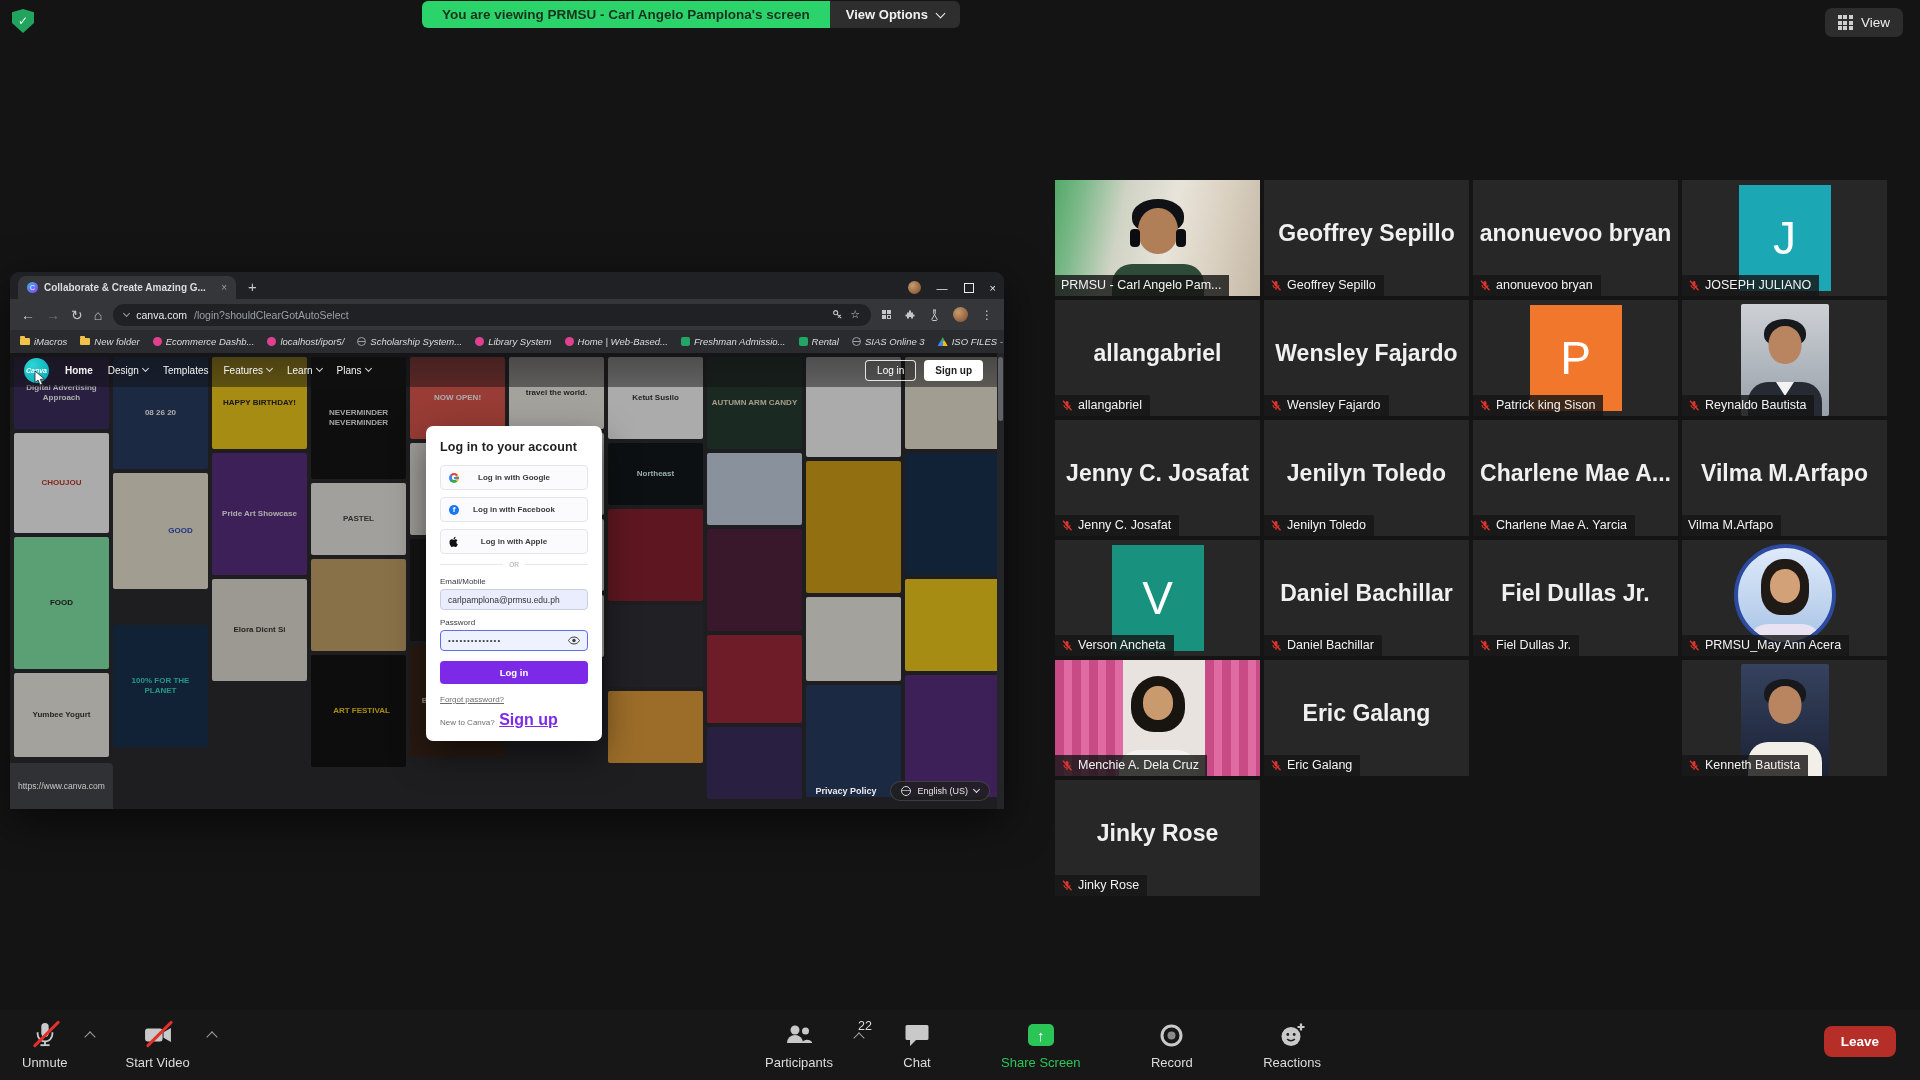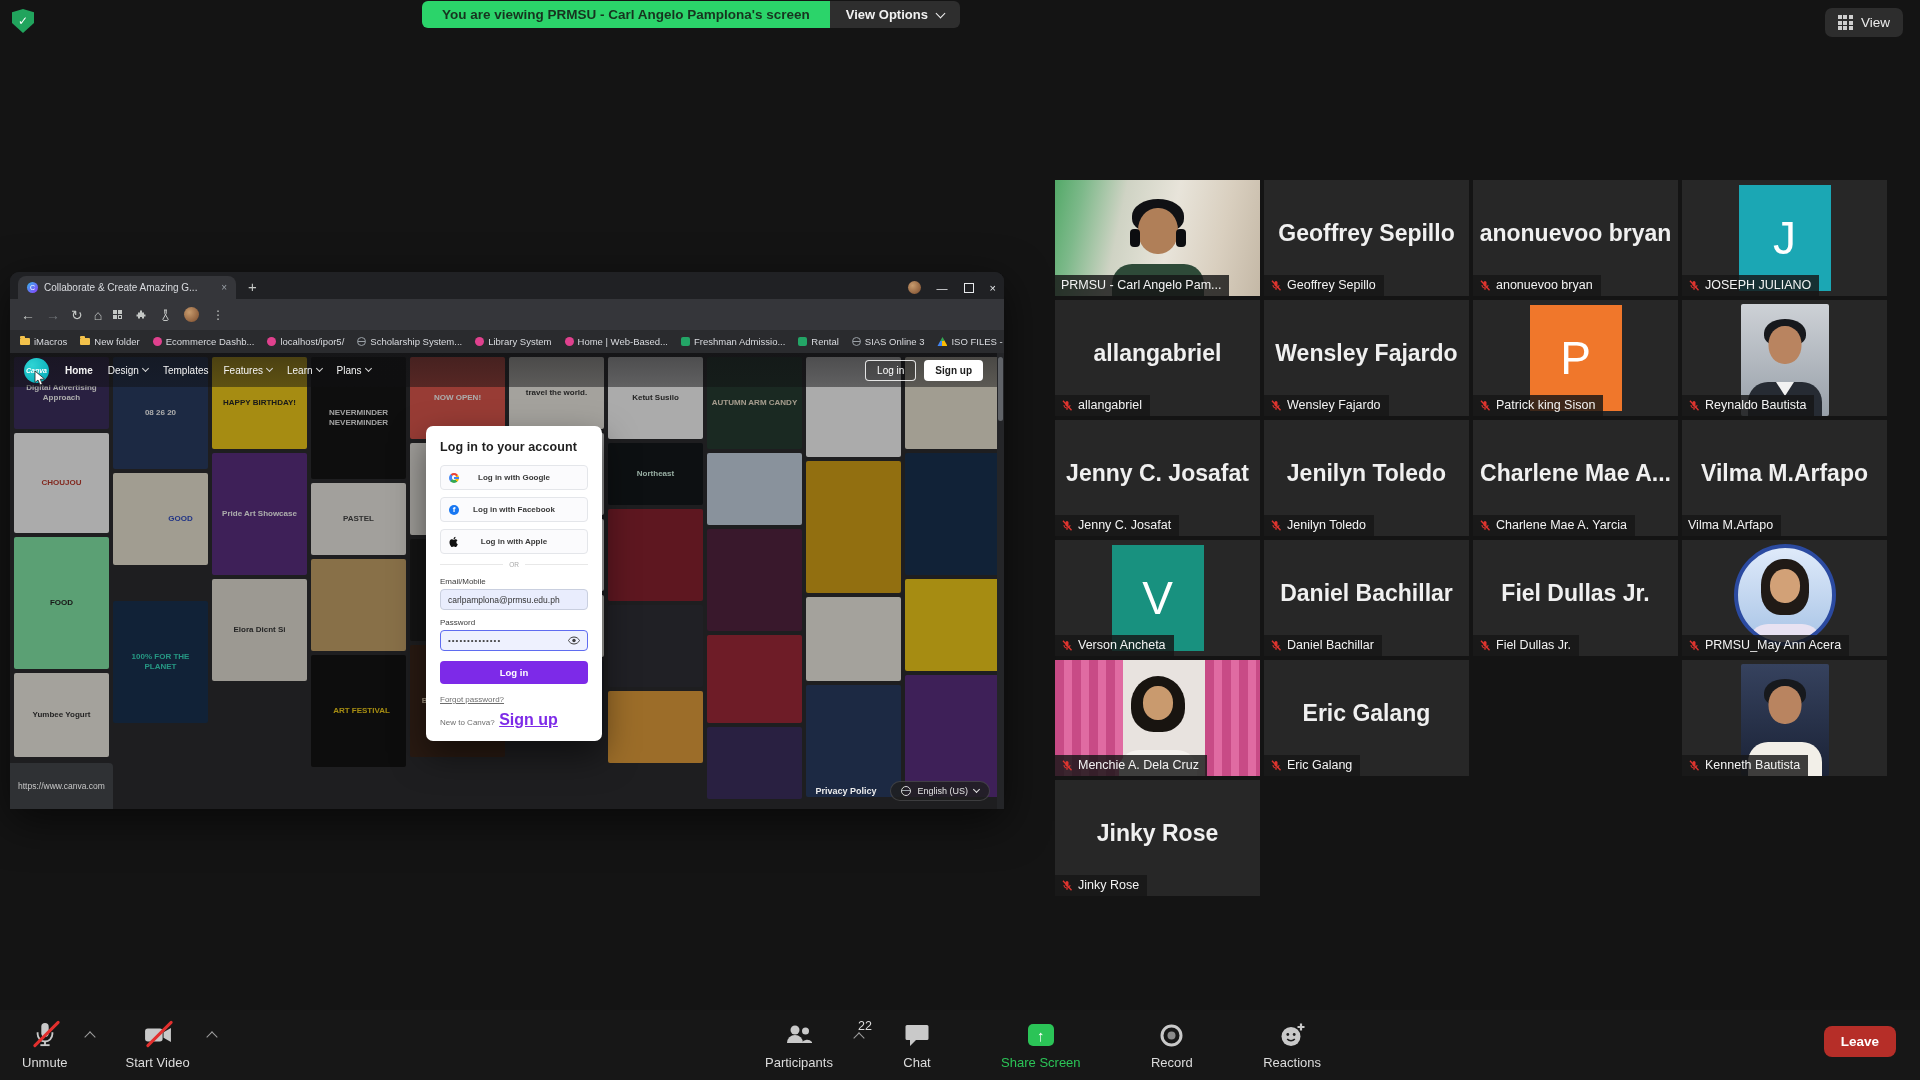--- a/index.html
+++ b/index.html
@@ -17,39 +17,39 @@
   .grid-ico{display:grid;grid-template-columns:repeat(3,4px);grid-auto-rows:4px;gap:1.5px;}
   .grid-ico span{background:#cfcfcf;}
   .cv{display:inline-block;width:6px;height:6px;border-right:1.6px solid currentColor;border-bottom:1.6px solid currentColor;transform:rotate(45deg);margin-top:-3px;}
   .cu{display:inline-block;width:7px;height:7px;border-right:1.7px solid currentColor;border-bottom:1.7px solid currentColor;transform:rotate(-135deg);margin-top:4px;}
 
   
   .browser{position:absolute;left:10px;top:272px;width:994px;height:537px;border-radius:9px 9px 0 0;overflow:hidden;background:#202124;box-shadow:0 12px 44px rgba(0,0,0,.6);}
   .tab-bar{height:27px;background:#202124;display:flex;align-items:flex-end;padding:0 8px;}
   .tab{height:23px;width:218px;background:#35363a;border-radius:8px 8px 0 0;display:flex;align-items:center;gap:6px;padding:0 9px;color:#dadce0;font-size:10px;box-sizing:border-box;}
   .favicon{width:11px;height:11px;min-width:11px;border-radius:50%;background:linear-gradient(135deg,#35b6e9,#8b3dff);color:#fff;font-size:7px;display:flex;align-items:center;justify-content:center;}
-  .tab-title{flex:1;white-space:nowrap;overflow:hidden;text-overflow:ellipsis;}
+  .tab-title{flex:1;white-space:nowrap;overflow:hidden;text-overflow:ellipsis;font-weight:bold;}
   .tab-close{color:#9aa0a6;font-size:10px;}
   .newtab{color:#c4c7c5;font-size:15px;margin:0 0 4px 12px;}
   .tabbar-right{margin-left:auto;display:flex;align-items:center;gap:16px;margin-bottom:5px;color:#e8eaed;font-size:11px;}
   .win-avatar{width:13px;height:13px;border-radius:50%;background:radial-gradient(circle at 35% 35%,#c79b6d,#7a4a2b);}
   .win-max{width:8px;height:8px;border:1.2px solid #e8eaed;display:inline-block;}
   .nav-bar{height:31px;background:#35363a;display:flex;align-items:center;gap:11px;padding:0 11px;}
   .nav-ico{color:#c4c7c5;font-size:14px;line-height:1;}
   .nav-ico.fwd{color:#6f7377;}
   .url-pill{flex:1;height:22px;background:#202124;border-radius:11px;display:flex;align-items:center;gap:7px;padding:0 11px;font-size:10.5px;min-width:0;}
   .url-host{color:#e8eaed;white-space:nowrap;}
   .url-path{color:#9aa0a6;flex:1;white-space:nowrap;overflow:hidden;min-width:0;}
   .pill-ic{color:#c4c7c5;font-size:11px;}
   .ext-row{display:flex;align-items:center;gap:13px;}
   .qr{width:9px;height:9px;display:grid;grid-template-columns:1fr 1fr;grid-auto-rows:1fr;gap:1px;}
   .qr i{background:#c4c7c5;}
   .qr i:last-child{background:none;border:1px solid #c4c7c5;box-sizing:border-box;}
   .bookmarks{height:23px;background:#2a2b2e;display:flex;align-items:center;gap:13px;padding:0 10px;font-size:9.5px;color:#dadce0;white-space:nowrap;overflow:hidden;}
-  .bm{display:flex;align-items:center;gap:4px;}
+  .bm{display:flex;align-items:center;gap:4px;font-style:italic;}
   .ic-folder{width:10px;height:7px;background:#f2c14b;border-radius:1px;position:relative;}
   .ic-folder::before{content:'';position:absolute;left:0;top:-2px;width:5px;height:2px;background:#f2c14b;border-radius:1px 1px 0 0;}
   .ic-pink{width:9px;height:9px;border-radius:50%;background:#e0418e;}
   .ic-globe{width:9px;height:9px;border-radius:50%;border:1px solid #9aa0a6;box-sizing:border-box;background:linear-gradient(transparent 40%,#9aa0a6 40%,#9aa0a6 55%,transparent 55%);}
   .ic-green{width:9px;height:9px;background:#23a566;border-radius:2px;}
   .ic-drive{width:10px;height:9px;clip-path:polygon(50% 0,100% 100%,0 100%);background:conic-gradient(from 180deg,#4285f4 0 33%,#34a853 0 66%,#fbbc04 0);}
 
   
   .content{position:relative;height:456px;background:#29292c;overflow:hidden;}
   .collage{column-count:10;column-gap:4px;padding:4px;height:100%;box-sizing:border-box;}
@@ -190,20 +190,30 @@
         <span>—</span>
         <span class="win-max"></span>
         <span>×</span>
       </div>
     </div>
     <div class="nav-bar">
       <span class="nav-ico">←</span>
       <span class="nav-ico fwd">→</span>
       <span class="nav-ico">↻</span>
       <span class="nav-ico">⌂</span>
+      <div class="url-pill">
+        <span class="cv" style="color:#9aa0a6;width:4px;height:4px;"></span>
+        <span class="url-host">canva.com</span>
+        <span class="url-path">/login?shouldClearGotAutoSelect</span>
+        <svg class="pill-ic" width="11" height="11" viewBox="0 0 24 24">
+            <circle cx="8" cy="8" r="4.5" fill="none" stroke="#c4c7c5" stroke-width="2.4"></circle>
+            <path d="M11 11 L20 20 M16 16 l3 -3 M13 19 l3 -3" stroke="#c4c7c5" stroke-width="2.4" fill="none"></path>
+          </svg>
+        <span class="pill-ic">☆</span>
+      </div>
       <div class="ext-row">
         <span class="qr">
             <i></i>
             <i></i>
             <i></i>
             <i></i>
           </span>
         <svg width="12" height="12" viewBox="0 0 24 24">
             <path d="M10 3 h4 v4 h4 v4 h3 v4 h-3 v4 h-4 v-3 h-4 v3 H6 v-4 H3 v-4 h3 V7 h4 z" fill="#c4c7c5"></path>
           </svg>
@@ -264,21 +274,21 @@
 
     </div>
 
     <div class="content">
       <div class="collage" id="collage">
           <div class="c-tile" style="background: rgb(59, 45, 94); color: rgb(255, 255, 255); height: 72px;">Digital Advertising Approach</div>
           <div class="c-tile" style="background: rgb(255, 255, 255); color: rgb(192, 57, 43); height: 100px;">CHOUJOU</div>
           <div class="c-tile" style="background: #86efac; color: rgb(34, 34, 34); height: 132px;">FOOD</div>
           <div class="c-tile" style="background: rgb(245, 241, 232); color: rgb(51, 51, 51); height: 84px;">Yumbee Yogurt</div>
           <div class="c-tile" style="background: rgb(39, 59, 98); color: rgb(255, 255, 255); height: 112px;">08 26 20</div>
-          <div class="c-tile" style="background: rgb(240, 234, 216); color: rgb(46, 75, 198); height: 92px; padding-left: 43px;">GOOD</div>
+          <div class="c-tile" style="background: rgb(240, 234, 216); color: rgb(46, 75, 198); height: 116px; padding-left: 43px;">GOOD</div>
           <div class="c-tile" style="background: rgb(22, 48, 79); color: rgb(53, 224, 194); height: 122px; margin-top: 36px;">100% FOR THE PLANET</div>
           <div class="c-tile" style="background: rgb(247, 209, 23); color: rgb(34, 34, 34); height: 92px;">HAPPY BIRTHDAY!</div>
           <div class="c-tile" style="background: rgb(90, 45, 130); color: rgb(255, 255, 255); height: 122px;">Pride Art Showcase</div>
           <div class="c-tile" style="background: rgb(232, 228, 218); color: rgb(51, 51, 51); height: 102px;">Elora Dicnt Si</div>
           <div class="c-tile" style="background: rgb(17, 17, 17); color: rgb(238, 238, 238); height: 122px;">NEVERMINDER NEVERMINDER</div>
           <div class="c-tile" style="background: rgb(242, 239, 233); color: rgb(68, 68, 68); height: 72px;">PASTEL</div>
           <div class="c-tile" style="background: rgb(202, 166, 106); color: rgb(51, 51, 51); height: 92px;"></div>
           <div class="c-tile" style="background: rgb(16, 16, 16); color: rgb(247, 209, 23); height: 112px; padding-left: 9px;">ART FESTIVAL</div>
           <div class="c-tile" style="background: rgb(226, 87, 76); color: rgb(255, 255, 255); height: 82px;">NOW OPEN!</div>
           <div class="c-tile" style="background: rgb(239, 236, 229); color: rgb(51, 51, 51); height: 92px;">LLIN' AT BEACH</div>

